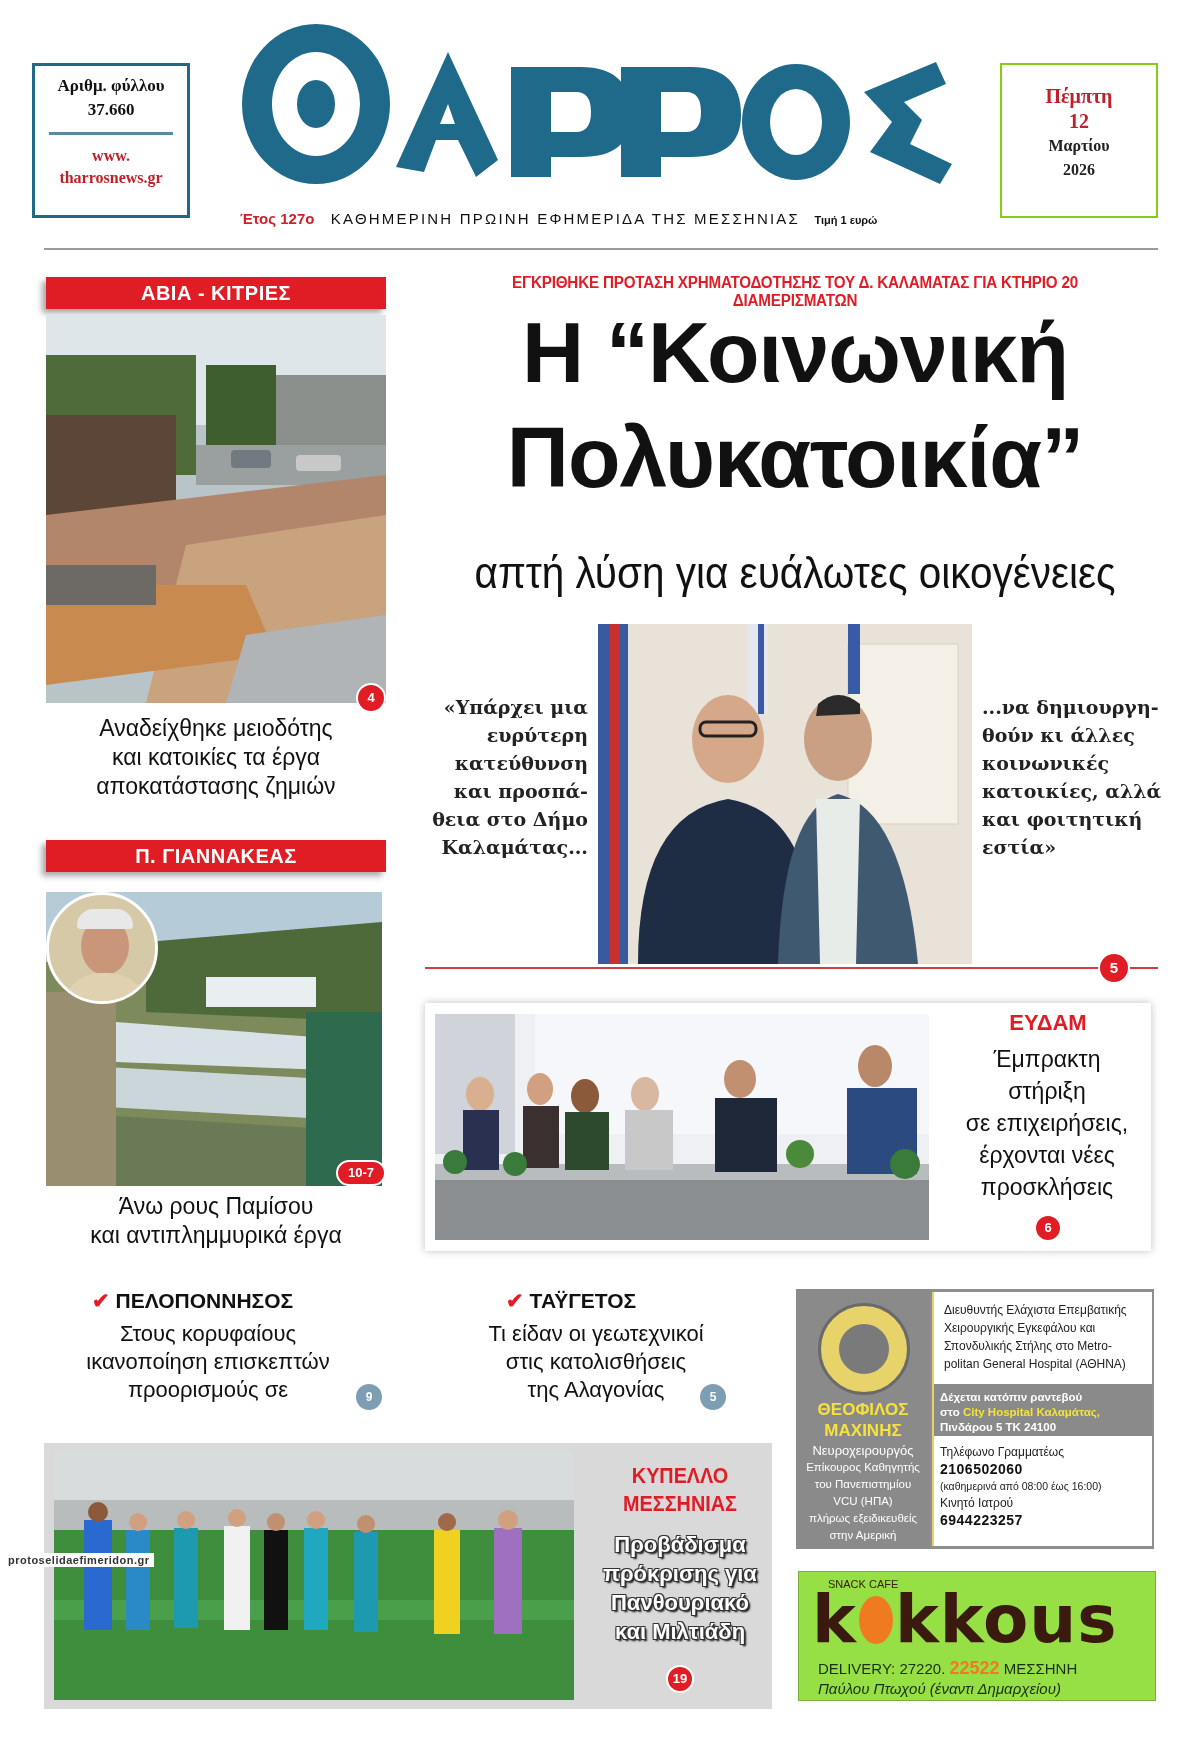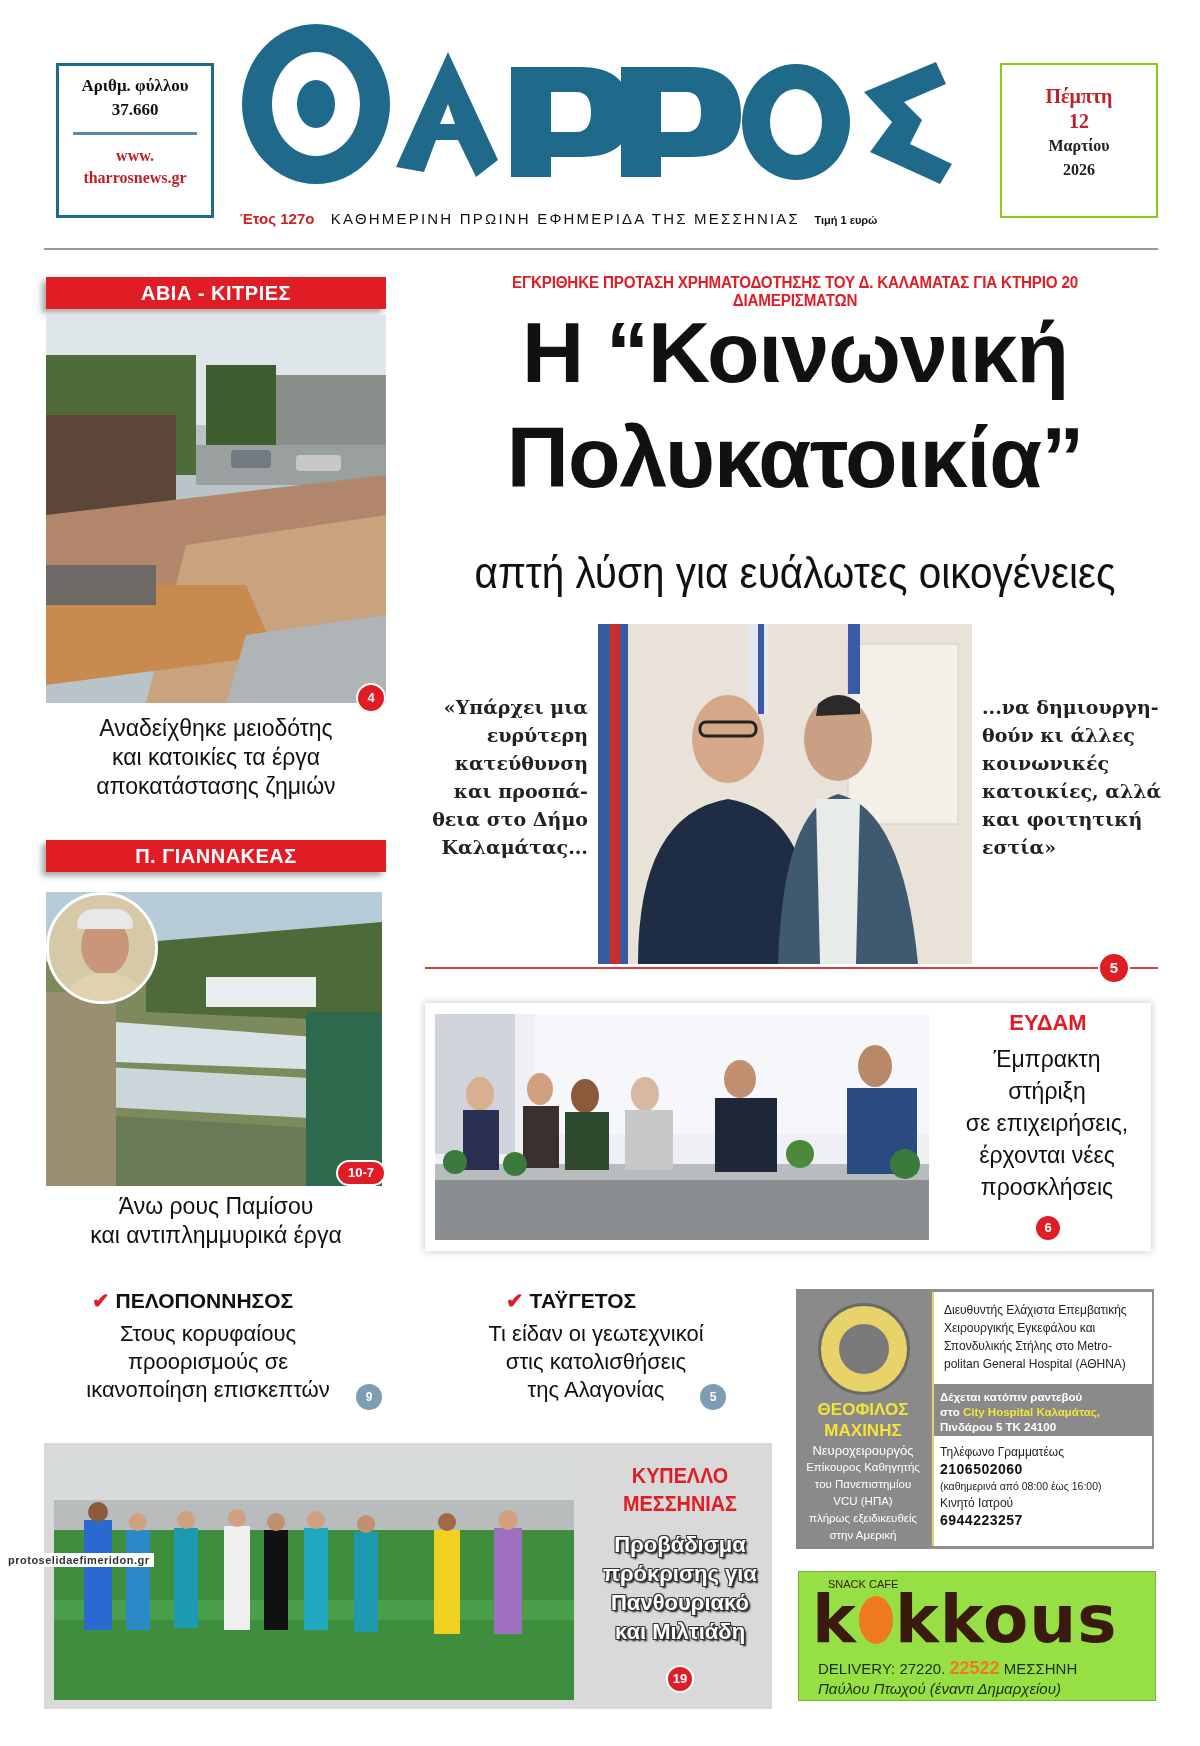--- a/index.html
+++ b/index.html
@@ -2,21 +2,21 @@
 <html><head>
 <meta charset="utf-8">
 <style>
   * { box-sizing: border-box; margin: 0; padding: 0; }
   html, body { width: 1200px; height: 1746px; background: #ffffff; overflow: hidden; }
   body { position: relative; font-family: "Liberation Sans", sans-serif; color: #111; }
 
   .abs { position: absolute; }
 
   
-  .issue-box { left: 56px; top: 63px; width: 158px; height: 155px; border: 3px solid #1f6a8a;
+  .issue-box { left: 32px; top: 63px; width: 158px; height: 155px; border: 3px solid #1f6a8a;
     text-align: center; font-family: "Liberation Serif", serif; font-weight: bold; }
   .issue-box .lbl { font-size: 17px; margin-top: 10px; color: #111; }
   .issue-box .num { font-size: 17px; margin-top: 4px; color: #111; }
   .issue-box .rule { width: 124px; height: 3px; background: #5a8aa0; margin: 12px auto 10px; }
   .issue-box .web { font-size: 16px; color: #c0202a; line-height: 22px; }
 
   .date-box { left: 1000px; top: 63px; width: 158px; height: 155px; border: 2px solid #84cc16;
     text-align: center; font-family: "Liberation Serif", serif; font-weight: bold; }
   .date-box .day { font-size: 20px; color: #c0202a; margin-top: 20px; }
   .date-box .dnum { font-size: 20px; color: #c0202a; margin-top: 2px; }
@@ -280,22 +280,22 @@
   <div>έρχονται νέες</div>
   <div>προσκλήσεις</div>
 </div>
 <div class="abs page-badge" style="left:1034px; top:1214px; width:28px; height:28px; line-height:24px;">6</div>
 
 <div class="abs sm-kicker" style="left:92px; top:1289px;">
   <span class="check">✔</span><span>ΠΕΛΟΠΟΝΝΗΣΟΣ</span>
 </div>
 <div class="abs sm-text" style="left:58px; top:1320px; width:300px;">
   <div>Στους κορυφαίους</div>
+  <div>ικανοποίηση επισκεπτών</div>
   <div>προορισμούς σε</div>
-  <div>ικανοποίηση επισκεπτών</div>
 </div>
 <div class="abs gray-badge" style="left:356px; top:1384px;">9</div>
 
 <div class="abs sm-kicker" style="left:506px; top:1289px;">
   <span class="check">✔</span><span>ΤΑΫΓΕΤΟΣ</span>
 </div>
 <div class="abs sm-text" style="left:456px; top:1320px; width:280px;">
   <div>Τι είδαν οι γεωτεχνικοί</div>
   <div>στις κατολισθήσεις</div>
   <div>της Αλαγονίας</div>

